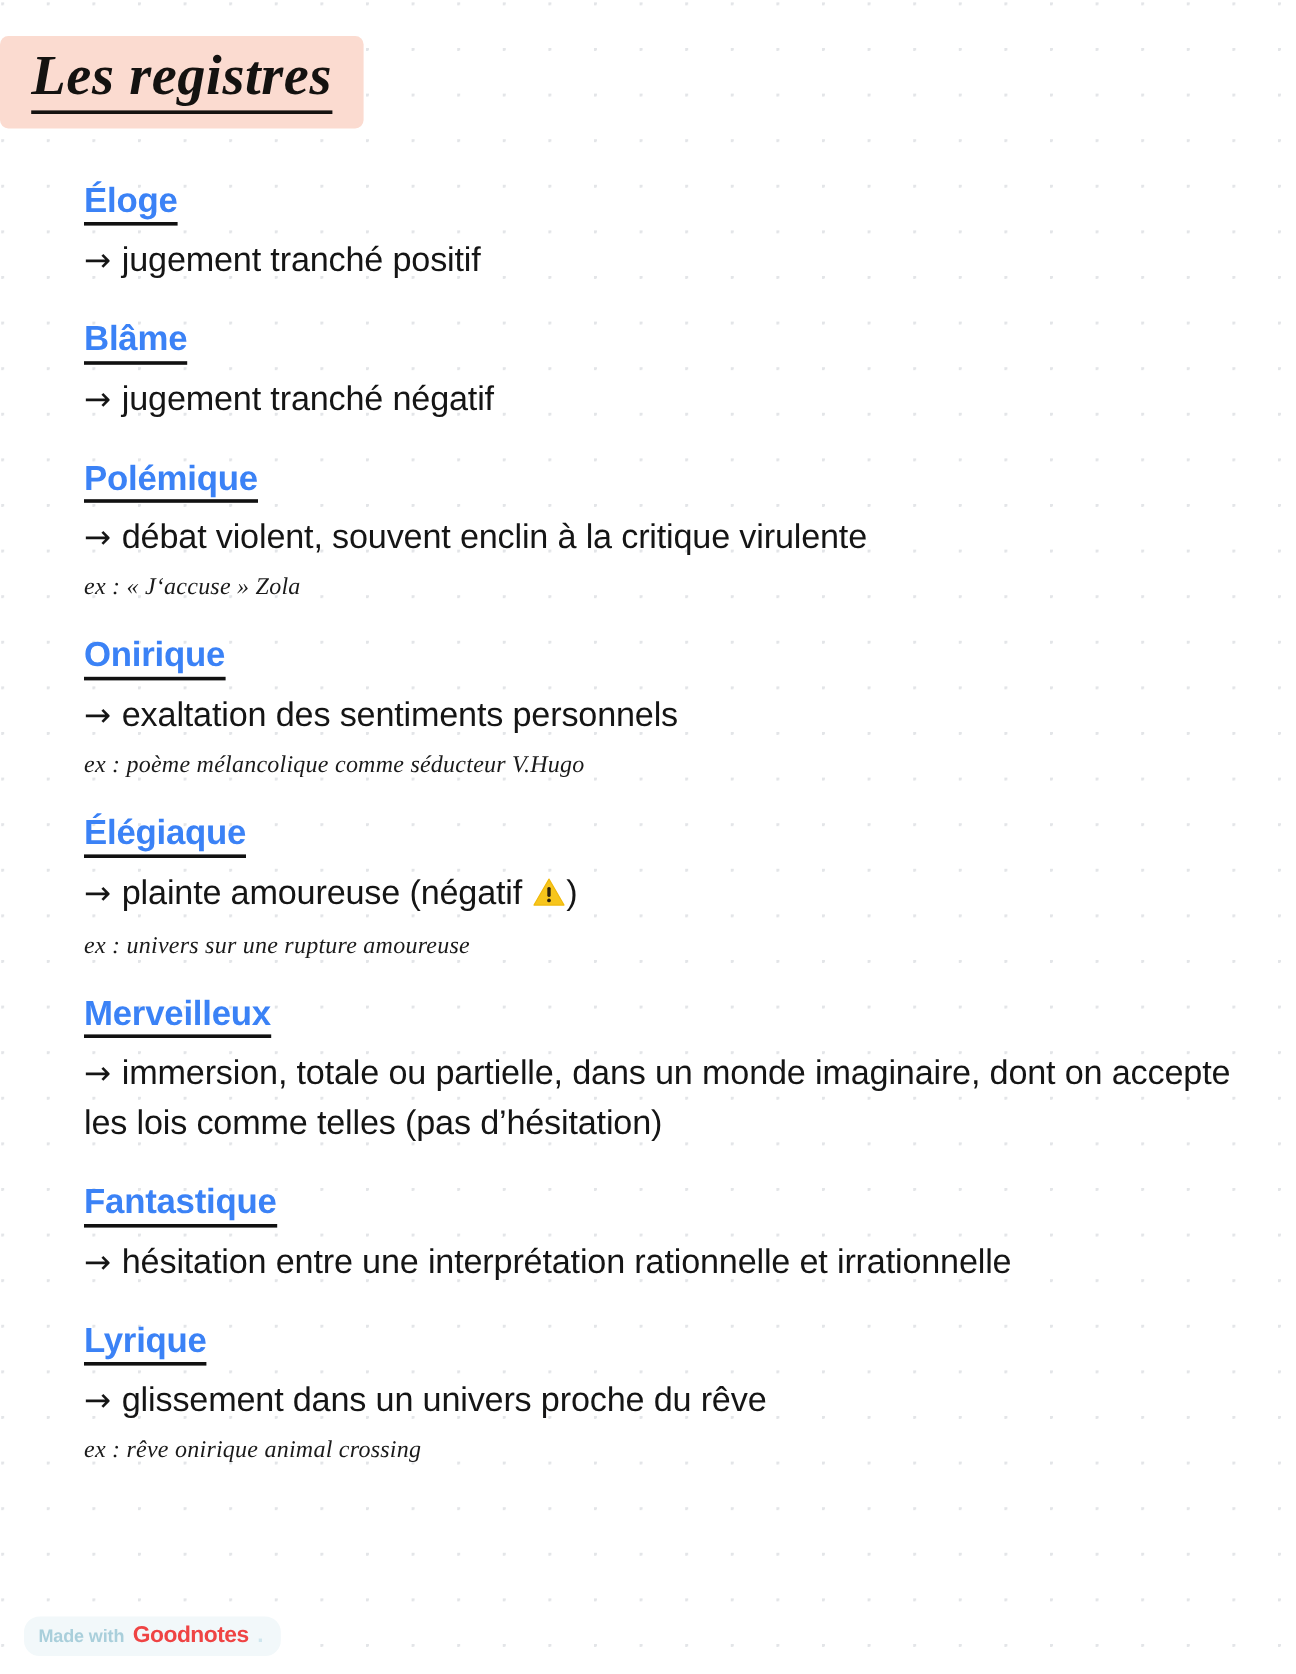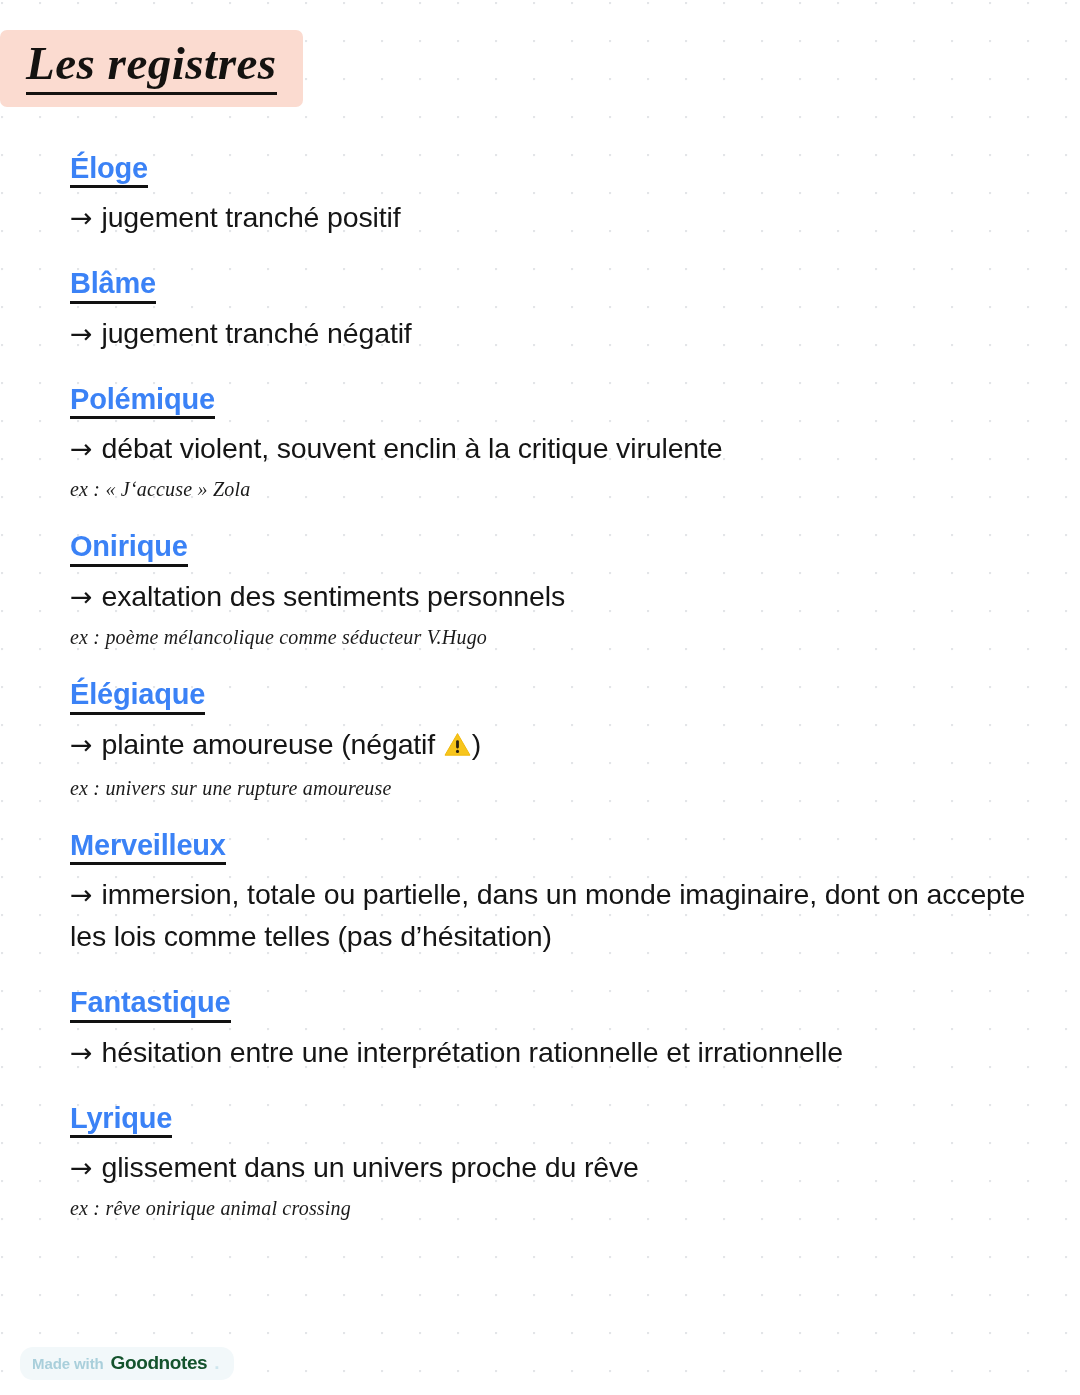--- a/index.html
+++ b/index.html
@@ -134,21 +134,21 @@
     font-size: 15px;
     font-weight: bold;
     color: #a9cfdb;
     letter-spacing: -0.1px;
     white-space: nowrap;
   }
 
   .watermark-brand {
     font-size: 19px;
     font-weight: bold;
-    color: #14532d;
+    color: #ef4444;
     letter-spacing: -0.4px;
     white-space: nowrap;
   }
 
   .watermark-dot {
     font-size: 19px;
     font-weight: bold;
     color: #cfe6ee;
   }
 </style>

